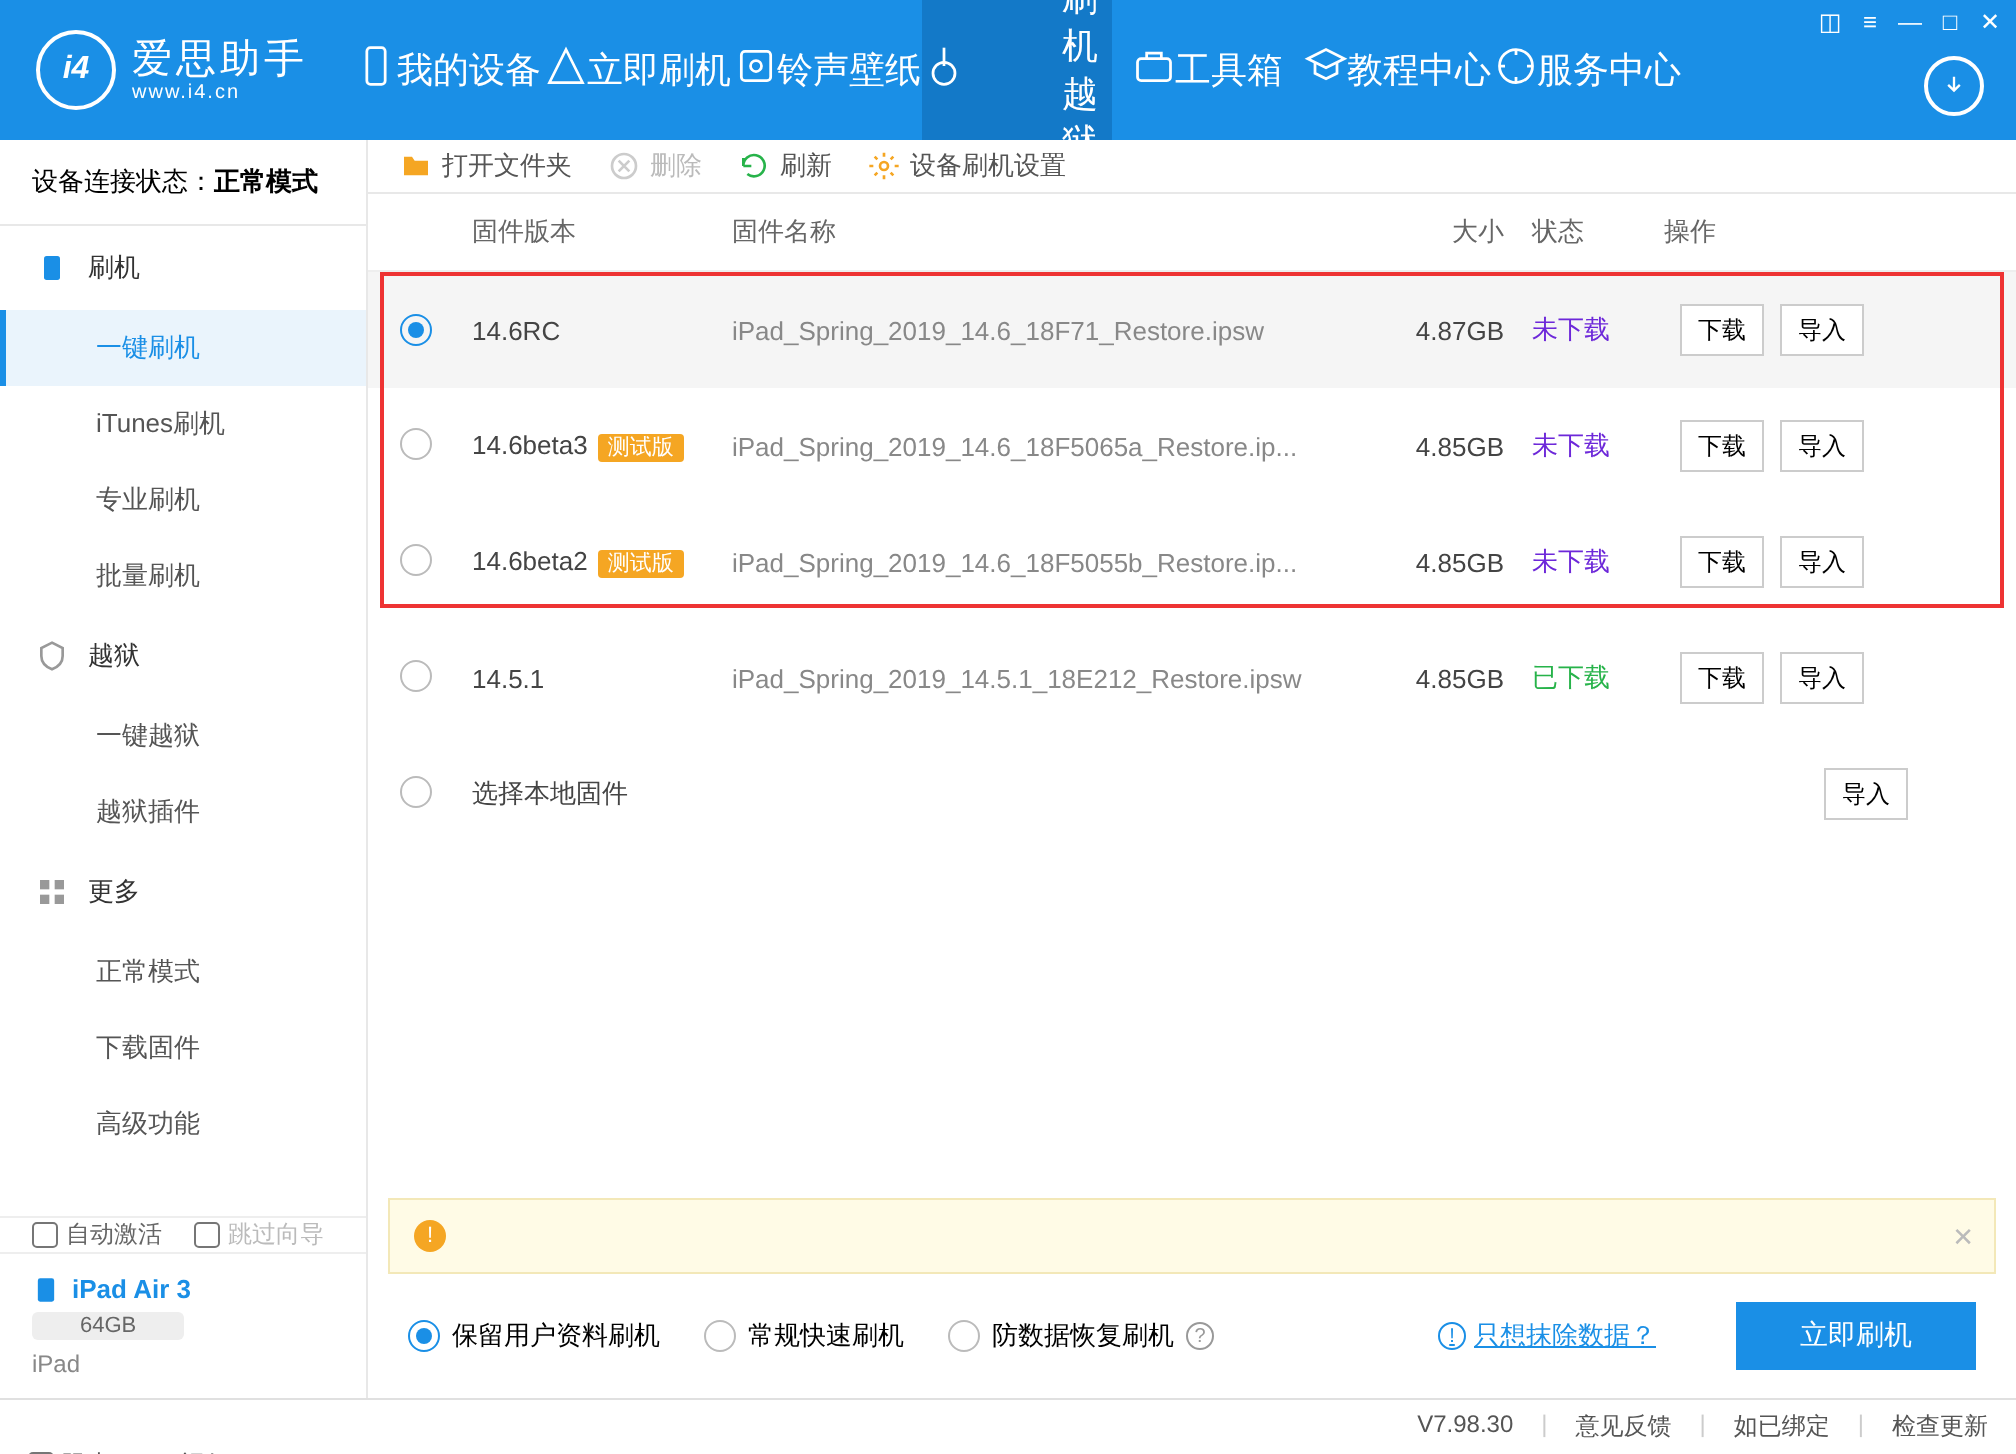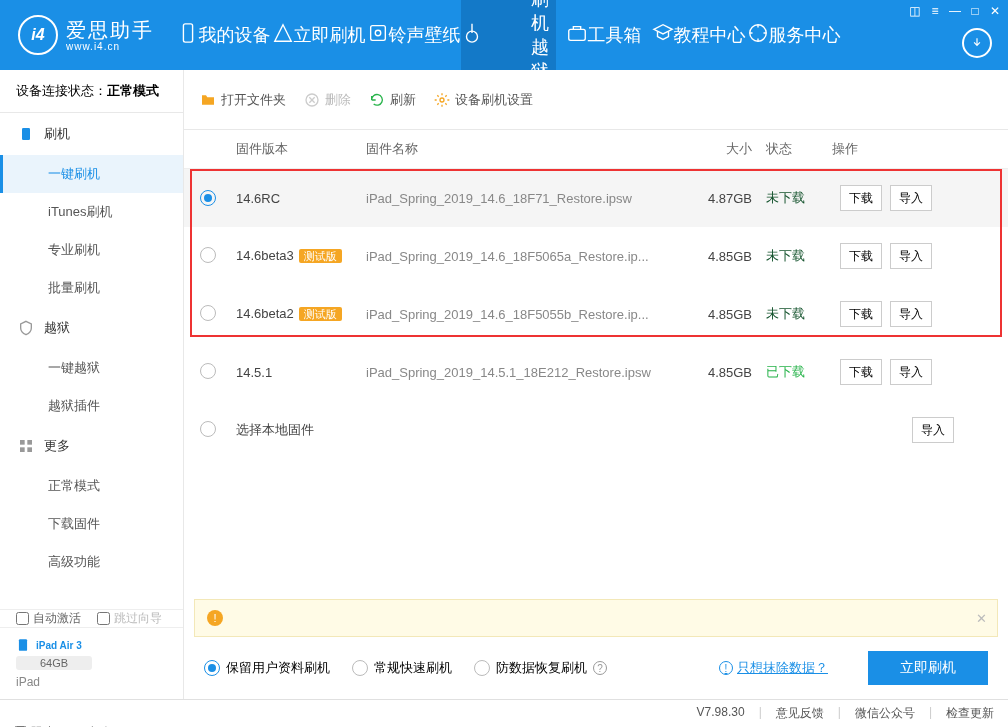--- a/index.html
+++ b/index.html
@@ -34,48 +34,48 @@
 .status-row { padding: 12px 16px; font-size: 13px; border-bottom: 1px solid #e8e8e8; }
 .status-row b { font-weight: bold; }
 .nav-list { flex: 1; overflow: auto; }
 .nav-group { padding: 12px 18px; font-size: 13px; color: #333; display: flex; align-items: center; cursor: pointer; }
 .nav-group .grp-icon { width: 16px; height: 16px; margin-right: 10px; display: inline-flex; align-items: center; justify-content: center; }
 .nav-sub { padding: 10px 18px 10px 48px; font-size: 13px; color: #555; cursor: pointer; }
 .nav-sub.active { background: #eaf4fc; color: #1a8fe6; border-left: 3px solid #1a8fe6; padding-left: 45px; }
 .auto-row { padding: 0 16px; font-size: 12px; display: flex; gap: 16px; border-top: 1px solid #eee; }
 .auto-row label { display: flex; align-items: center; gap: 4px; color: #666; }
 .device-block { padding: 10px 16px; border-top: 1px solid #eee; }
-.device-name { color: #1a8fe6; font-size: 10px; font-weight: bold; }
+.device-name { color: #1a8fe6; font-size: 13px; font-weight: bold; }
 .device-cap { display: inline-block; background: #eee; border-radius: 3px; padding: 1px 24px; font-size: 11px; color: #666; margin-top: 4px; }
 .device-type { font-size: 12px; color: #888; margin-top: 4px; }
 
 
 .main { flex: 1; display: flex; flex-direction: column; position: relative; }
-.toolbar { height: 60px; border-bottom: 1px solid #e8e8e8; display: flex; align-items: center; padding: 0 16px; gap: 18px; font-size: 13px; color: #555; }
+.toolbar { height: 27px; border-bottom: 1px solid #e8e8e8; display: flex; align-items: center; padding: 0 16px; gap: 18px; font-size: 13px; color: #555; }
 .tb-item { display: flex; align-items: center; gap: 5px; cursor: pointer; }
 .tb-icon { width: 16px; height: 16px; display: inline-flex; align-items: center; justify-content: center; }
 
 .table-head { display: flex; padding: 10px 16px; font-size: 13px; color: #666; border-bottom: 1px solid #eee; }
 .col-radio { width: 36px; }
 .col-ver { width: 130px; }
 .col-name { flex: 1; }
 .col-size { width: 70px; text-align: right; }
 .col-status { width: 80px; padding-left: 14px; }
 .col-actions { width: 160px; }
 
 .table-body { position: relative; }
 .highlight-box { position: absolute; top: 0; left: 6px; right: 6px; height: 168px; border: 2px solid #e33; pointer-events: none; }
 .row { display: flex; align-items: center; padding: 16px 16px; font-size: 13px; color: #444; }
 .row.selected { background: #f5f5f5; }
 .radio { width: 16px; height: 16px; border: 1.5px solid #bbb; border-radius: 50%; display: inline-flex; align-items: center; justify-content: center; }
 .radio.on { border-color: #1a8fe6; }
 .radio.on::after { content: ""; width: 8px; height: 8px; background: #1a8fe6; border-radius: 50%; }
 .badge-beta { background: #f5a623; color: #fff; font-size: 11px; padding: 1px 5px; border-radius: 2px; margin-left: 5px; }
 .col-name-v { color: #888; }
-.status-warn { color: #14532d; }
+.status-warn { color: #6d28d9; }
 .status-ok { color: #27b34a; }
 .btn-sm { width: 42px; height: 26px; border: 1px solid #ccc; background: #fff; font-size: 12px; cursor: pointer; margin-left: 8px; }
 
 .tip-bar { margin: 0 10px; background: #fffbe6; border: 1px solid #f3e8b8; padding: 10px 12px; font-size: 13px; color: #8a6d3b; display: flex; align-items: center; position: relative; }
 .tip-bar .tip-icon { width: 16px; height: 16px; background: #f5a623; border-radius: 50%; color: #fff; display: inline-flex; align-items: center; justify-content: center; font-size: 11px; margin-right: 8px; }
 .tip-close { position: absolute; right: 10px; color: #bbb; cursor: pointer; }
 
 .mode-row { padding: 14px 20px; display: flex; align-items: center; gap: 22px; font-size: 13px; }
 .mode-opt { display: flex; align-items: center; gap: 6px; cursor: pointer; }
 .link-blue { color: #1a8fe6; text-decoration: underline; cursor: pointer; margin-left: auto; display: flex; align-items: center; gap: 4px; }
@@ -372,17 +372,17 @@
 <div class="footer">
   <label>
       <input type="checkbox" style="">
       <span>阻止iTunes运行</span>
     </label>
   <div class="footer-right">
     <span>V7.98.30</span>
       <span class="divider">|</span>
     <span>意见反馈</span>
       <span class="divider">|</span>
-    <span>微信公众号</span>
+    <span>如已绑定</span>
       <span class="divider">|</span>
     <span>检查更新</span>
   </div>
 </div>
 
 </body></html>

